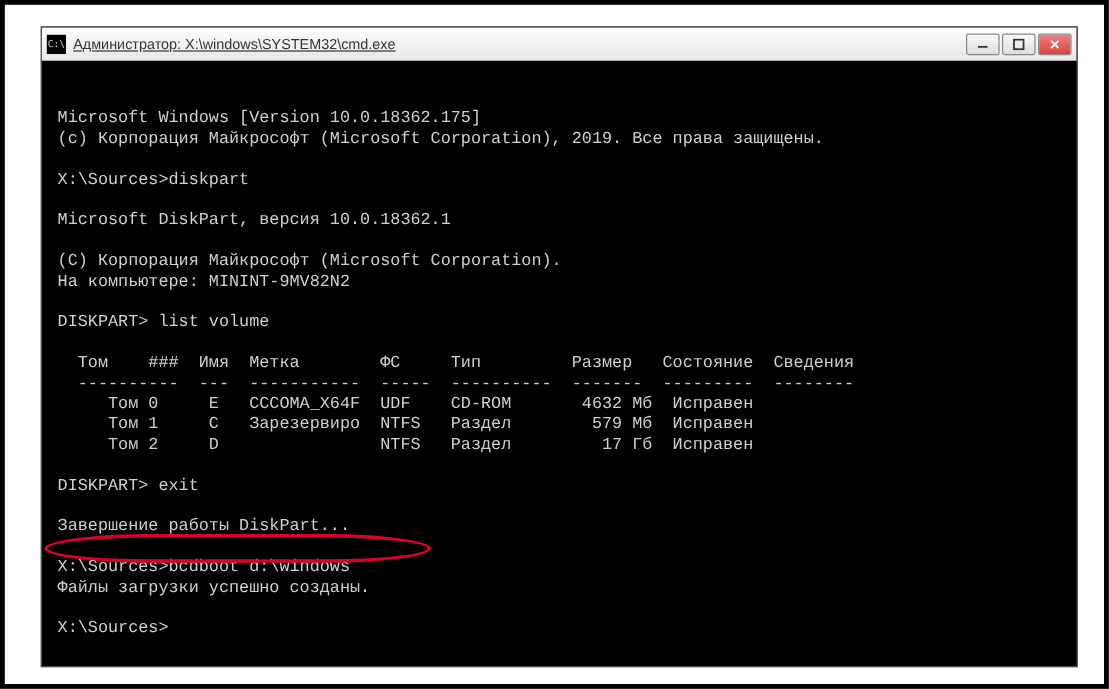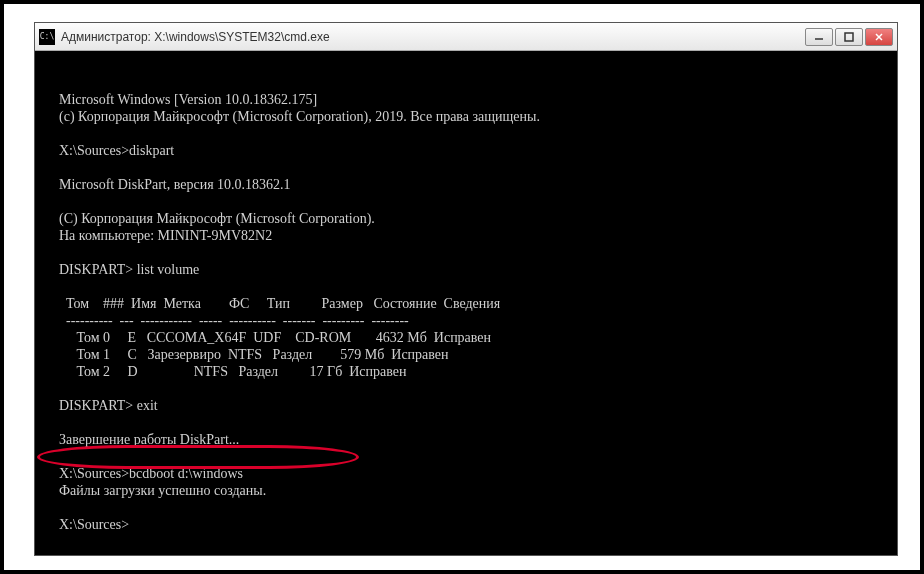--- a/index.html
+++ b/index.html
@@ -39,21 +39,21 @@
       height: 16px;
       margin-right: 6px;
       background: #000;
       display: inline-flex;
       align-items: center;
       justify-content: center;
       color: #ccc;
       font-size: 8px;
       font-family: Consolas, monospace;
     }
-    .titlebar-text { flex: 1; }
+    .titlebar-text { flex: 1; text-decoration: underline; }
     .titlebar-buttons { display: flex; gap: 0; }
     .tb-btn {
       width: 28px;
       height: 18px;
       border: 1px solid #888;
       border-radius: 2px;
       background: linear-gradient(to bottom, #f8f8f8, #ddd);
       margin-left: 2px;
       display: flex;
       align-items: center;
@@ -64,22 +64,22 @@
     .tb-btn.close {
       background: linear-gradient(to bottom, #f08080, #d64541);
       color: #fff;
       font-weight: bold;
     }
     .tb-btn svg { width: 10px; height: 10px; }
     .console {
       flex: 1;
       background: #000;
       color: #d0d0d0;
-      padding: 6px 24px;
-      font-family: Liberation Serif, serif;
+      padding: 6px 13px;
+      font-family: Liberation Mono, monospace;
       font-size: 14px;
       line-height: 17px;
       white-space: pre;
       overflow: hidden;
       position: relative;
     }
     .line { white-space: pre; }
     .highlight-oval {
       position: absolute;
       border: 3px solid #d9002a;

